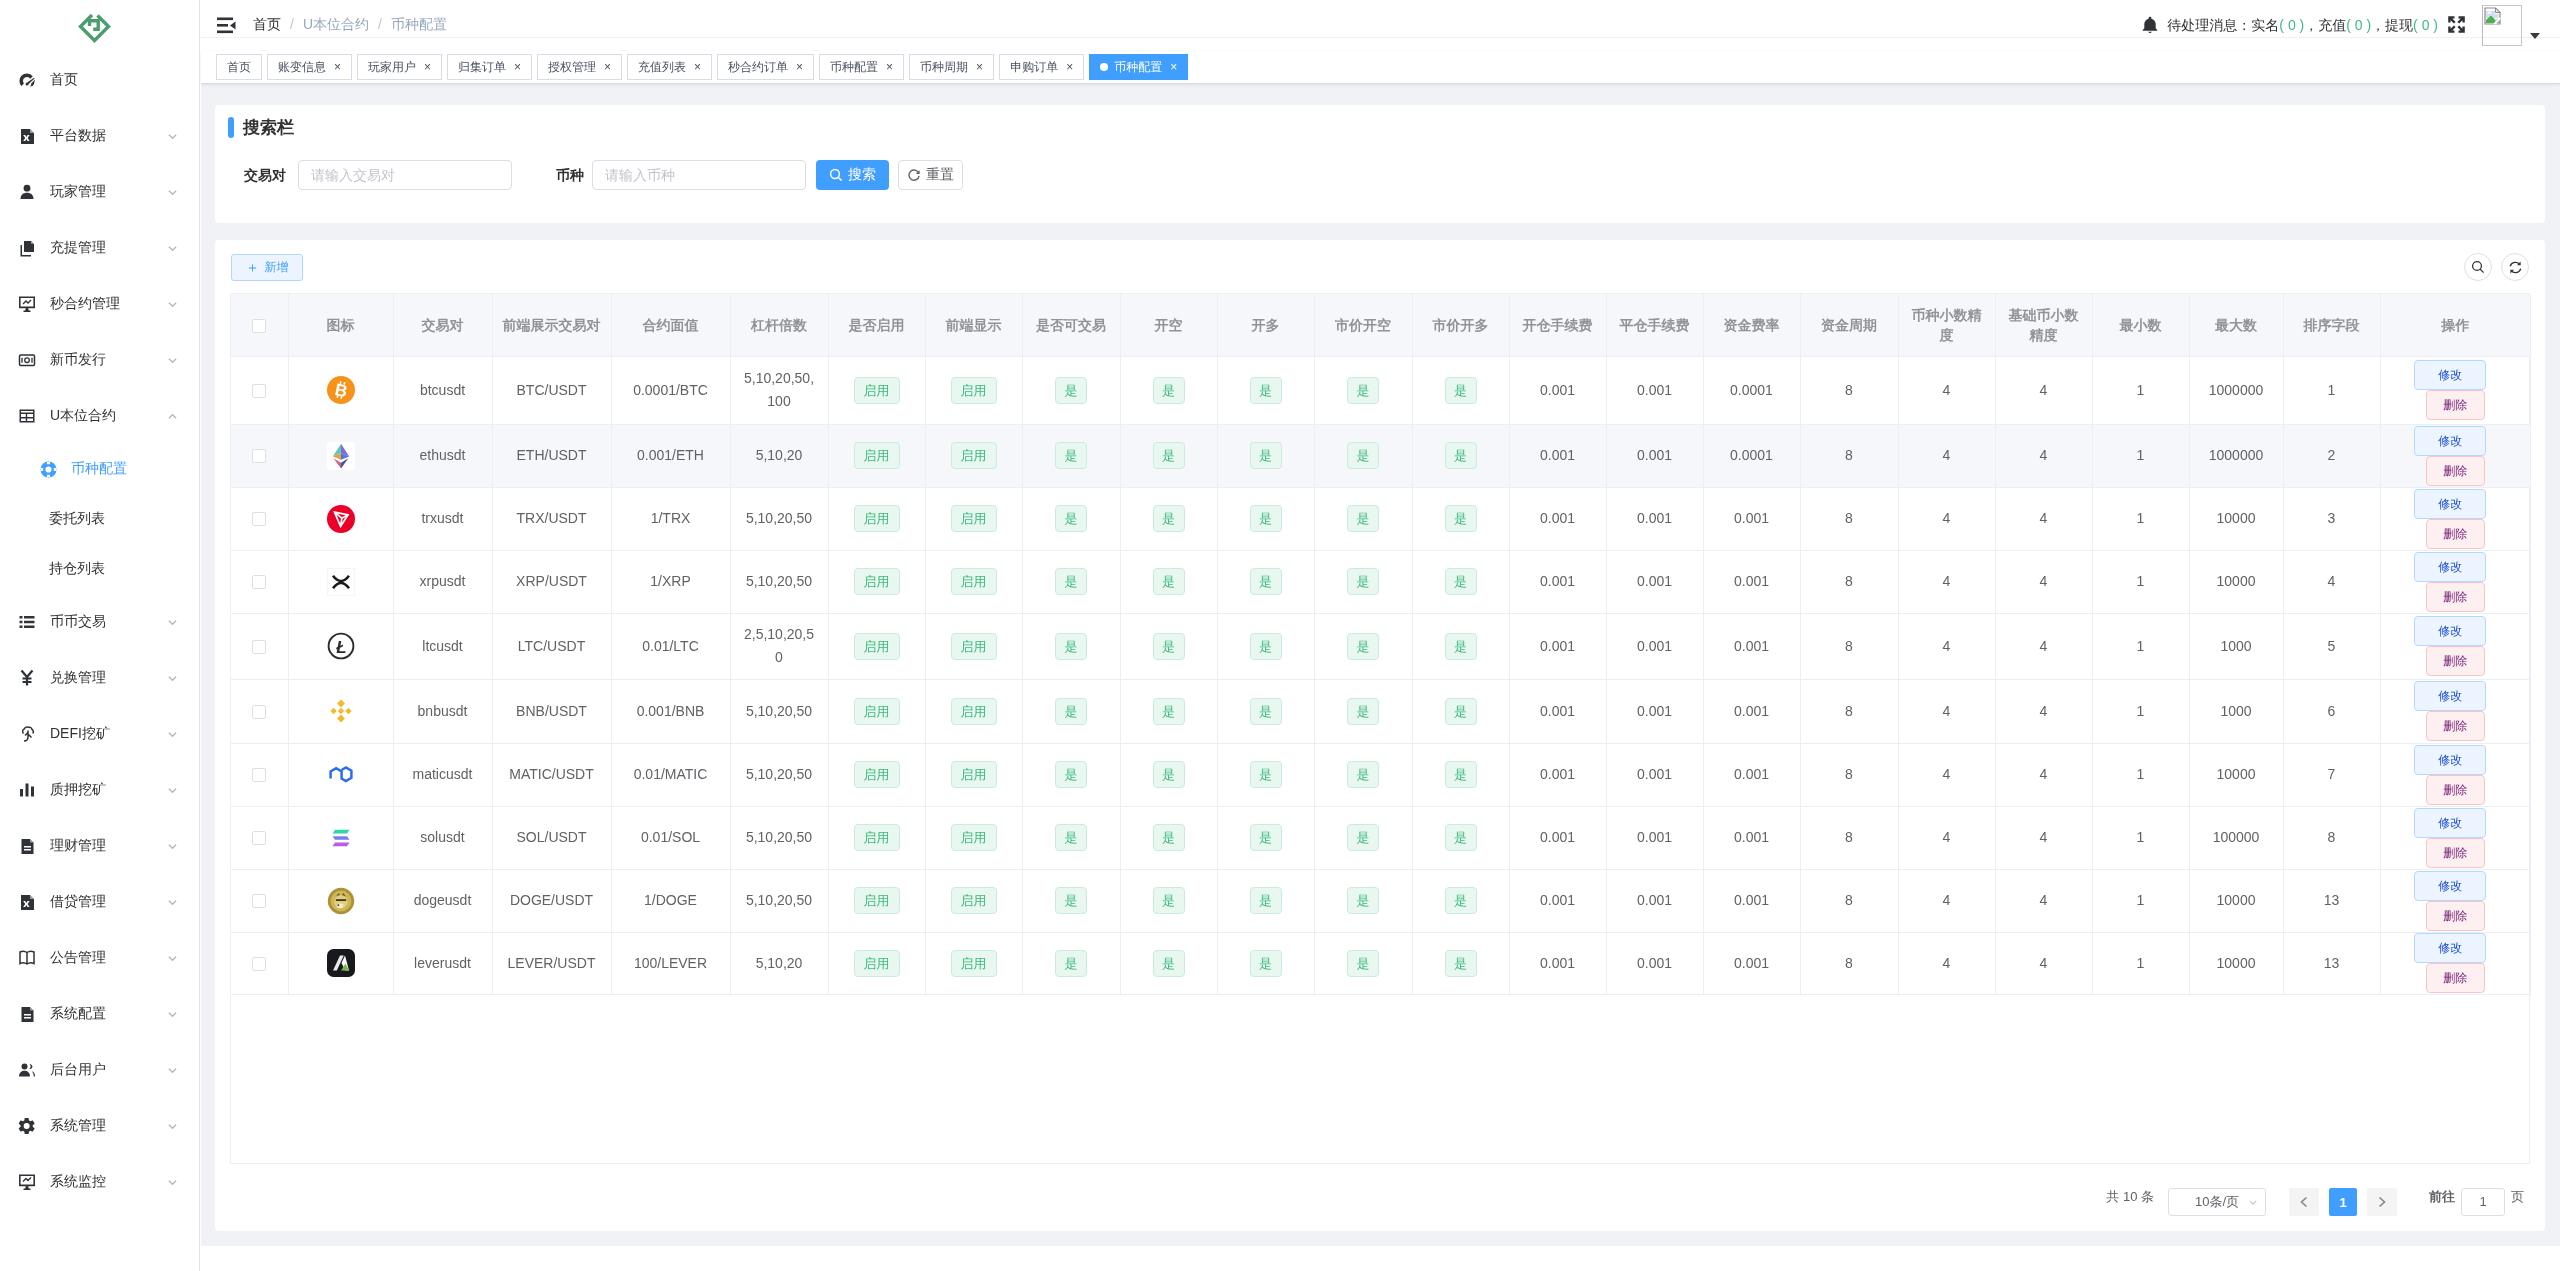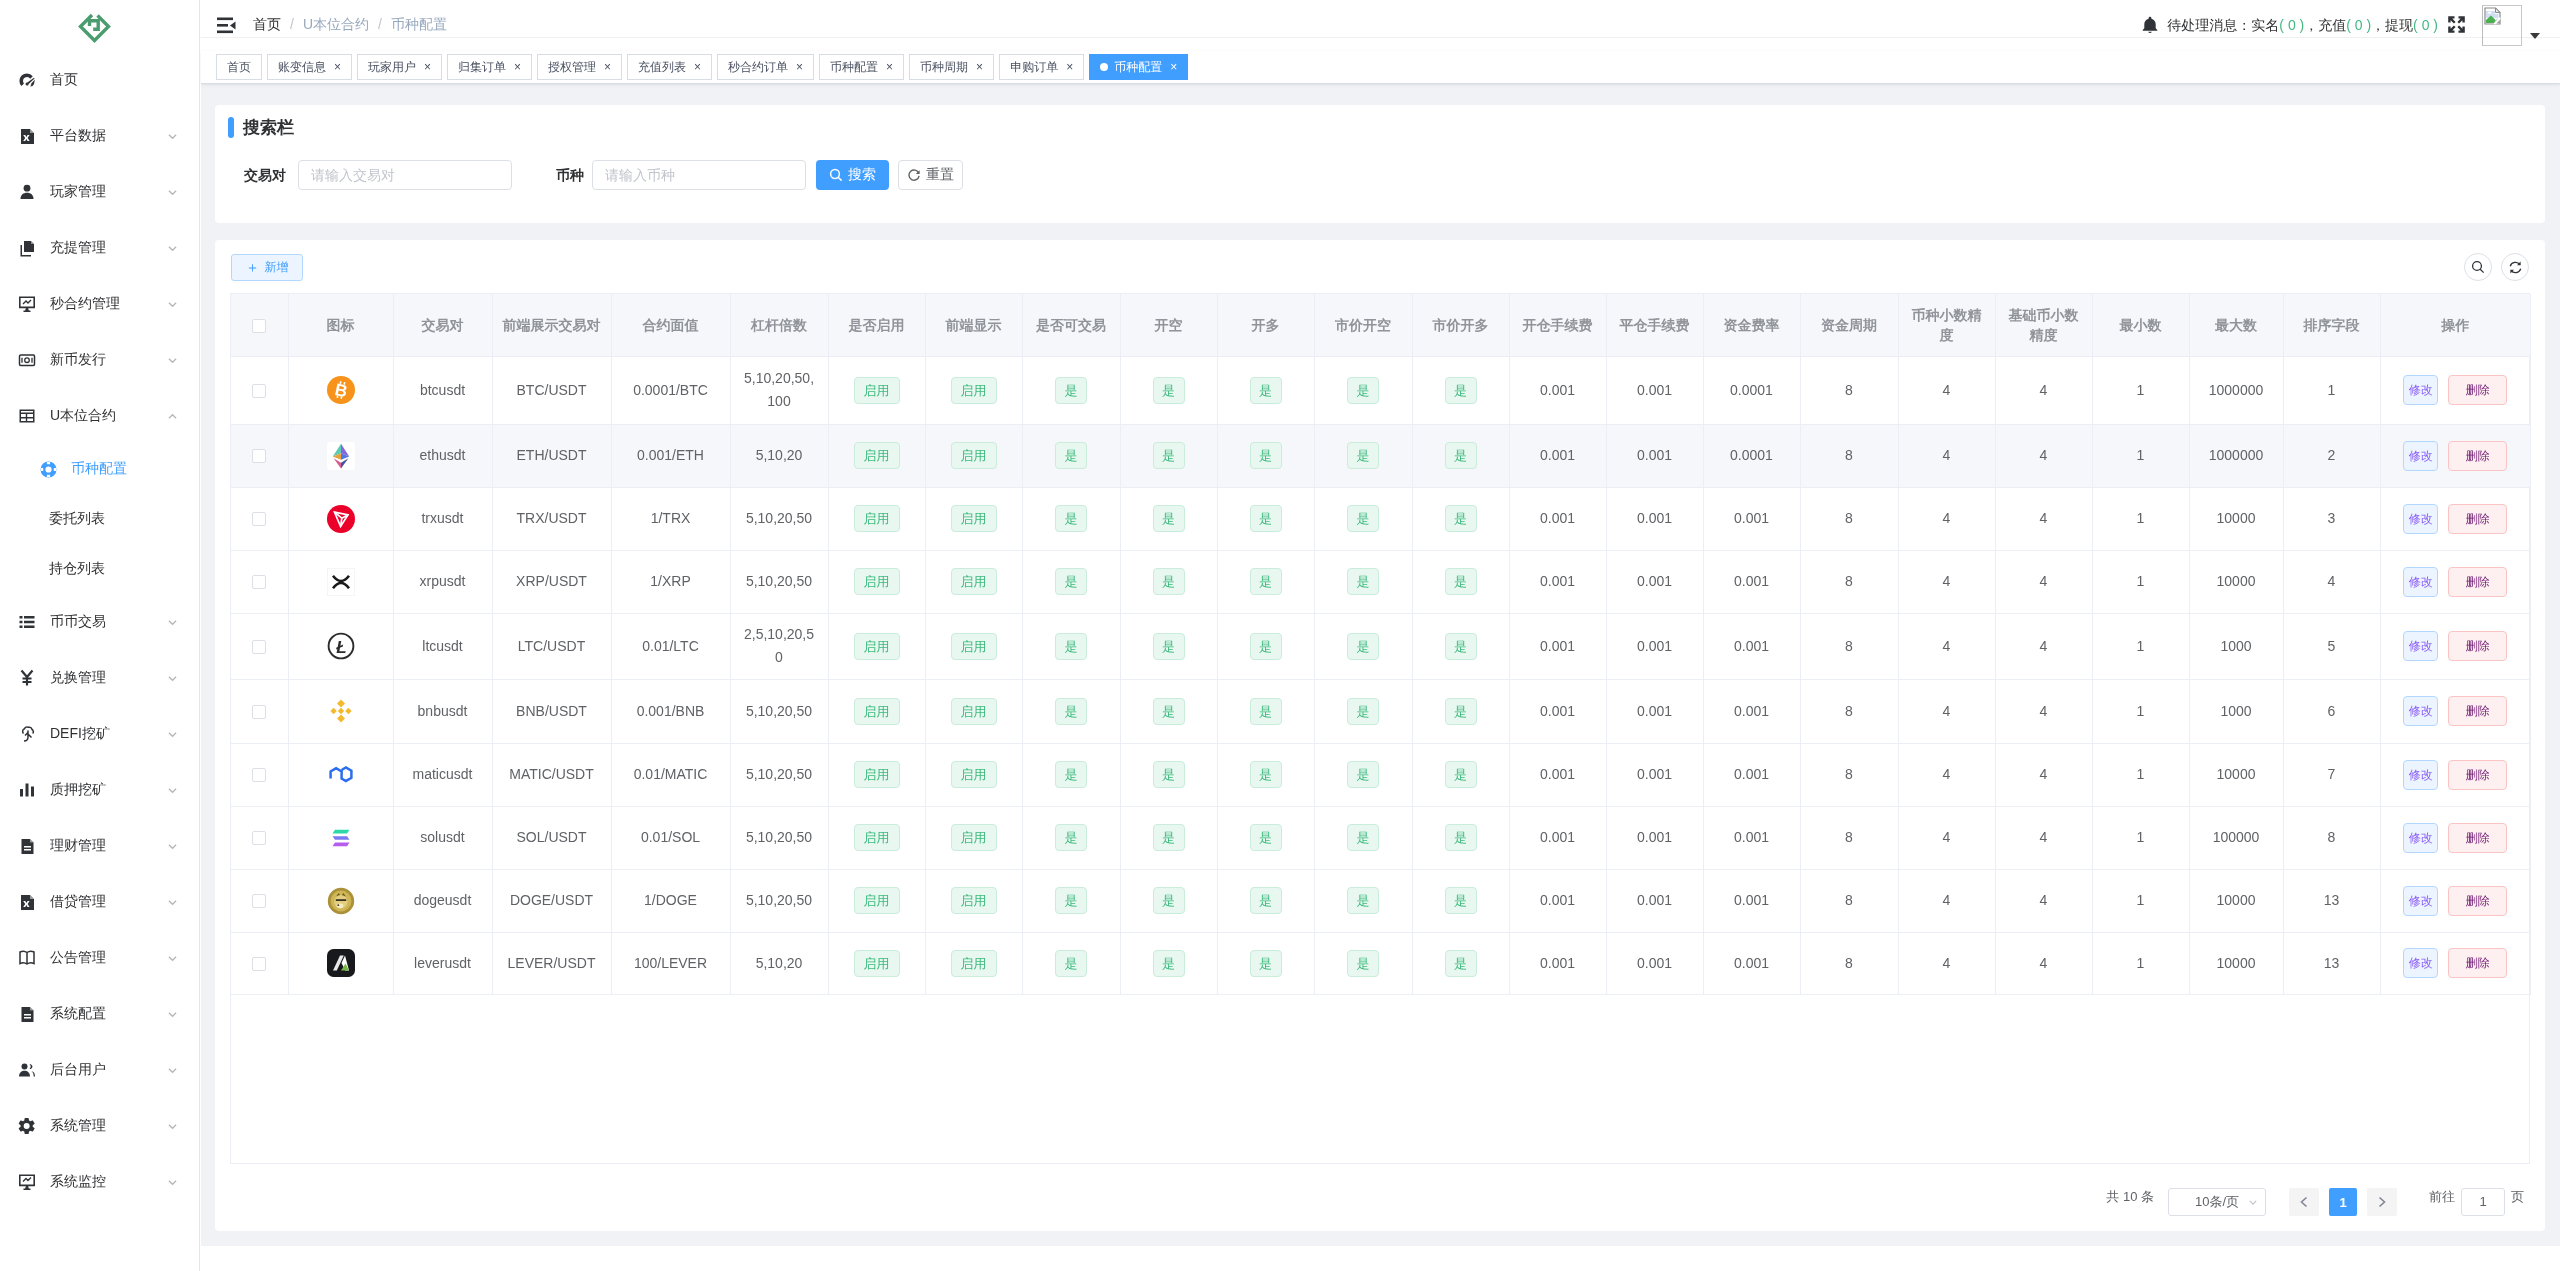--- a/index.html
+++ b/index.html
@@ -68,32 +68,32 @@
 .tblwrap { position:absolute; left:15px; top:53px; width:2300px; height:871px; border:1px solid #ebeef5; }
 table.el { border-collapse:collapse; table-layout:fixed; width:2300px; font-size:14px; }
 table.el th { background:#f5f7fa; color:#909399; font-weight:bold; border-right:1px solid #ebeef5; border-bottom:1px solid #ebeef5; text-align:center; height:62px; padding:0 10px; line-height:20px; }
 table.el td { color:#606266; border-right:1px solid #ebeef5; border-bottom:1px solid #ebeef5; text-align:center; padding:0 6px; word-break:break-all; line-height:23px; }
 tr.hov td { background:#f5f7fa; }
 .cb { display:inline-block; width:14px; height:14px; border:1px solid #dcdfe6; border-radius:2px; background:#fff; vertical-align:middle; }
 .tag { display:inline-block; background:#e8f8f1; border:1px solid #c9ecdb; border-radius:4px; color:#3db97d; }
 .tag-en { width:46px; height:27px; line-height:25px; font-size:13px; }
 .tag-yes { width:32px; height:27px; line-height:25px; font-size:13px; }
 .ob { display:inline-block; height:30px; line-height:28px; border-radius:4px; font-size:12px; }
-.ob-edit { width:35px; background:#ecf5ff; border:1px solid #b3d8ff; color:#8b5cf6; margin-right:10px; }
+.ob-edit { width:72px; background:#ecf5ff; border:1px solid #b3d8ff; color:#1d4ed8; margin-right:10px; }
 .ob-del { width:59px; background:#fef0f0; border:1px solid #fbc4c4; color:#701a75; }
 .icoin { display:inline-block; width:28px; height:28px; vertical-align:middle; }
 
 
 .pager { position:absolute; right:21px; top:948px; height:28px; display:flex; font-size:13px; color:#606266; }
 .pager .total { margin-right:14px; }
 .psel { width:98px; height:28px; border:1px solid #dcdfe6; border-radius:3px; line-height:26px; text-align:center; position:relative; margin-right:18px; color:#606266; }
 .psel .pa { position:absolute; right:8px; top:11px; width:8px; height:5px; }
 .pbtn { width:30px; height:28px; background:#f4f4f5; border-radius:2px; margin:0 5px; display:flex; align-items:center; justify-content:center; color:#808695; }
 .pcur { width:28px; height:28px; background:#409eff; border-radius:2px; margin:0 5px; color:#fff; display:flex; align-items:center; justify-content:center; font-weight:bold; }
-.pgoto { margin-left:27px; }
+.pgoto { margin-left:27px;font-weight:bold; }
 .pinput { width:44px; height:28px; border:1px solid #dcdfe6; border-radius:3px; text-align:center; line-height:26px; margin:0 6px; }
 .below { position:absolute; left:201px; top:1246px; width:2359px; height:25px; background:#fff; }
 </style>
 </head>
 <body>
 <div class="app">
   <div class="content">
     <div class="card card1">
       <div class="sbar"></div>
       <div class="stitle">搜索栏</div>

